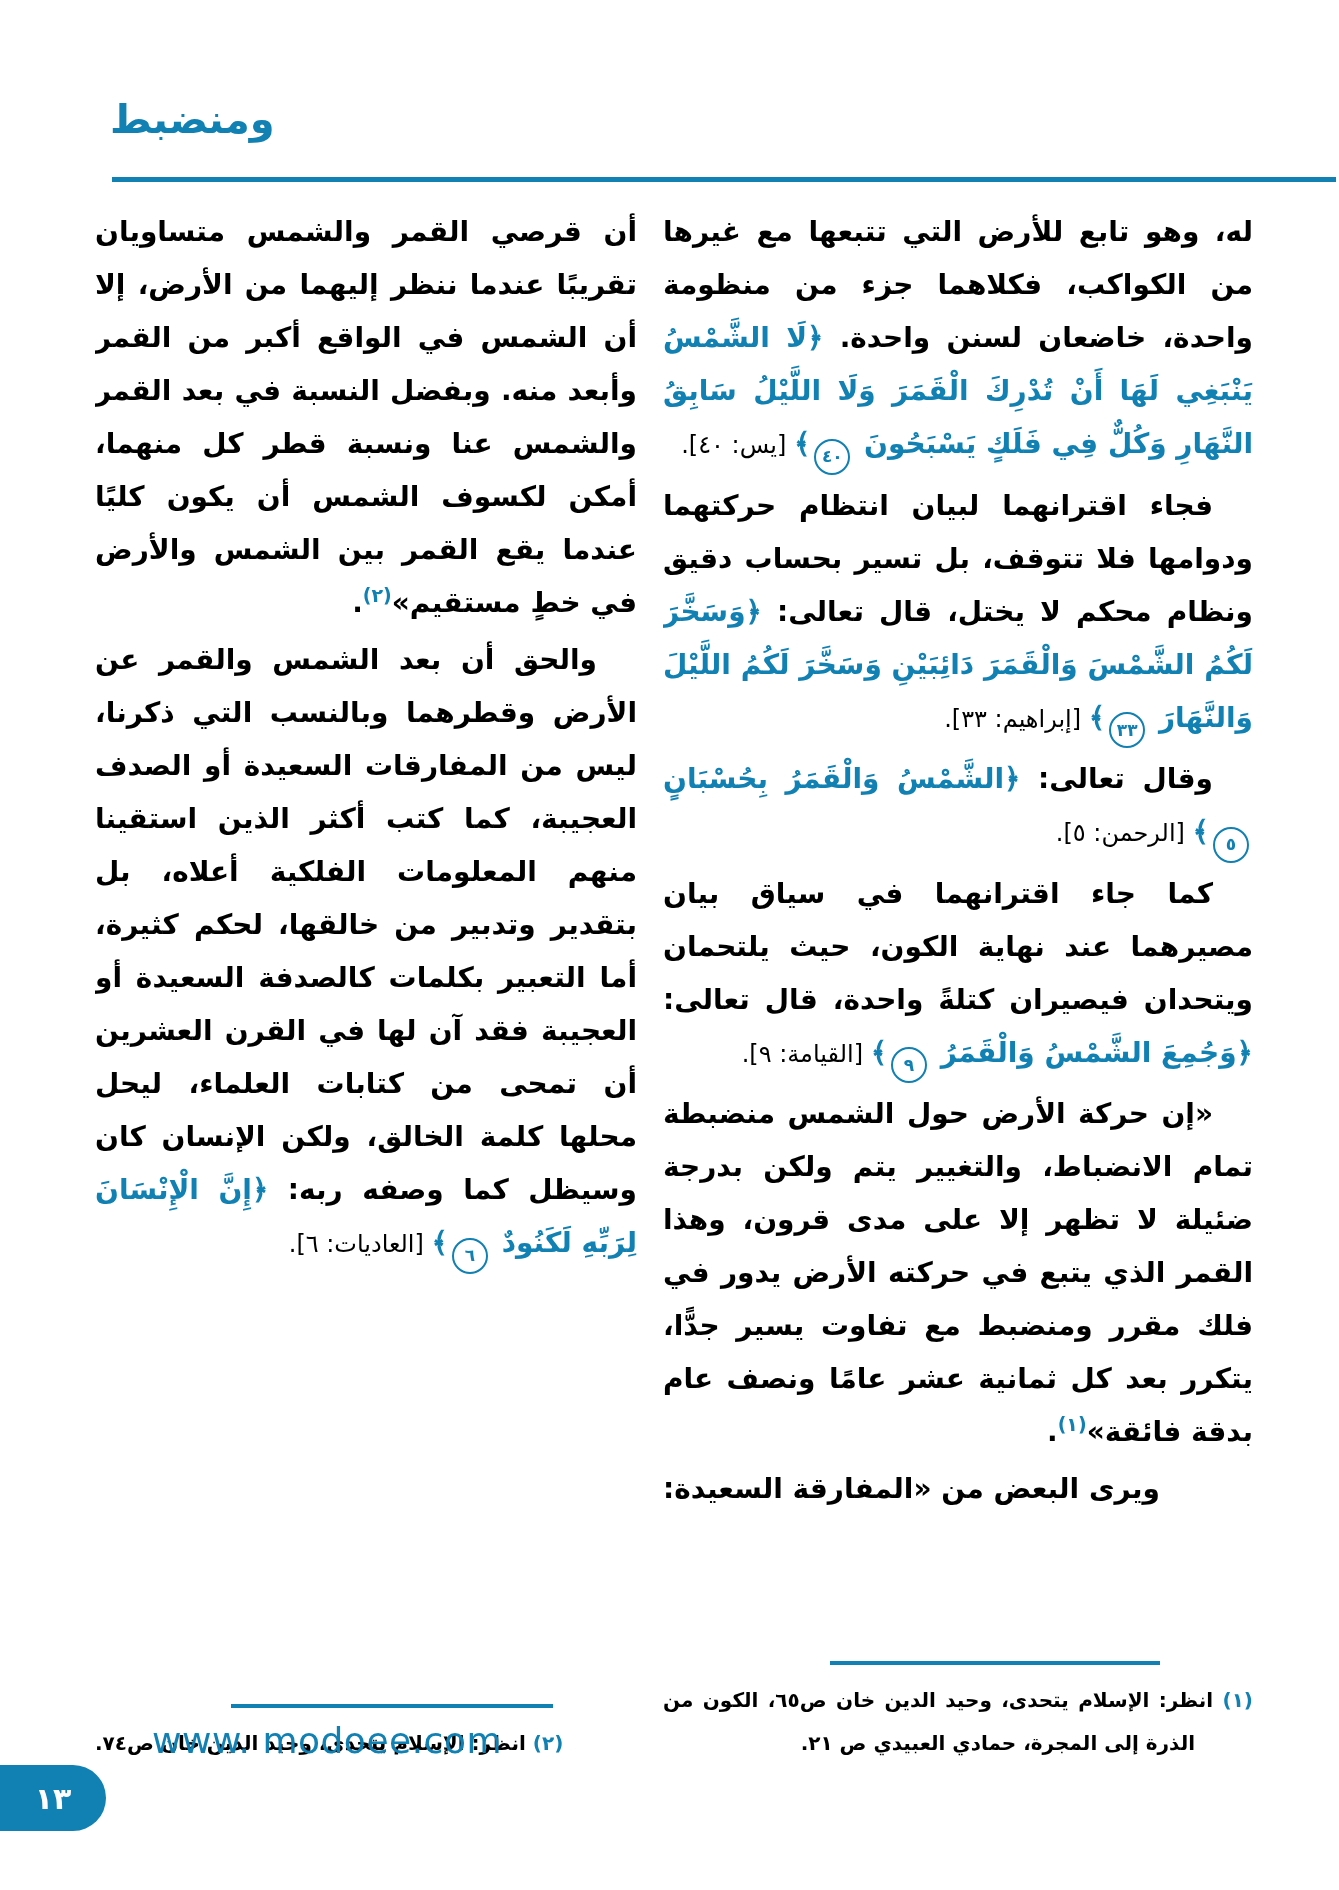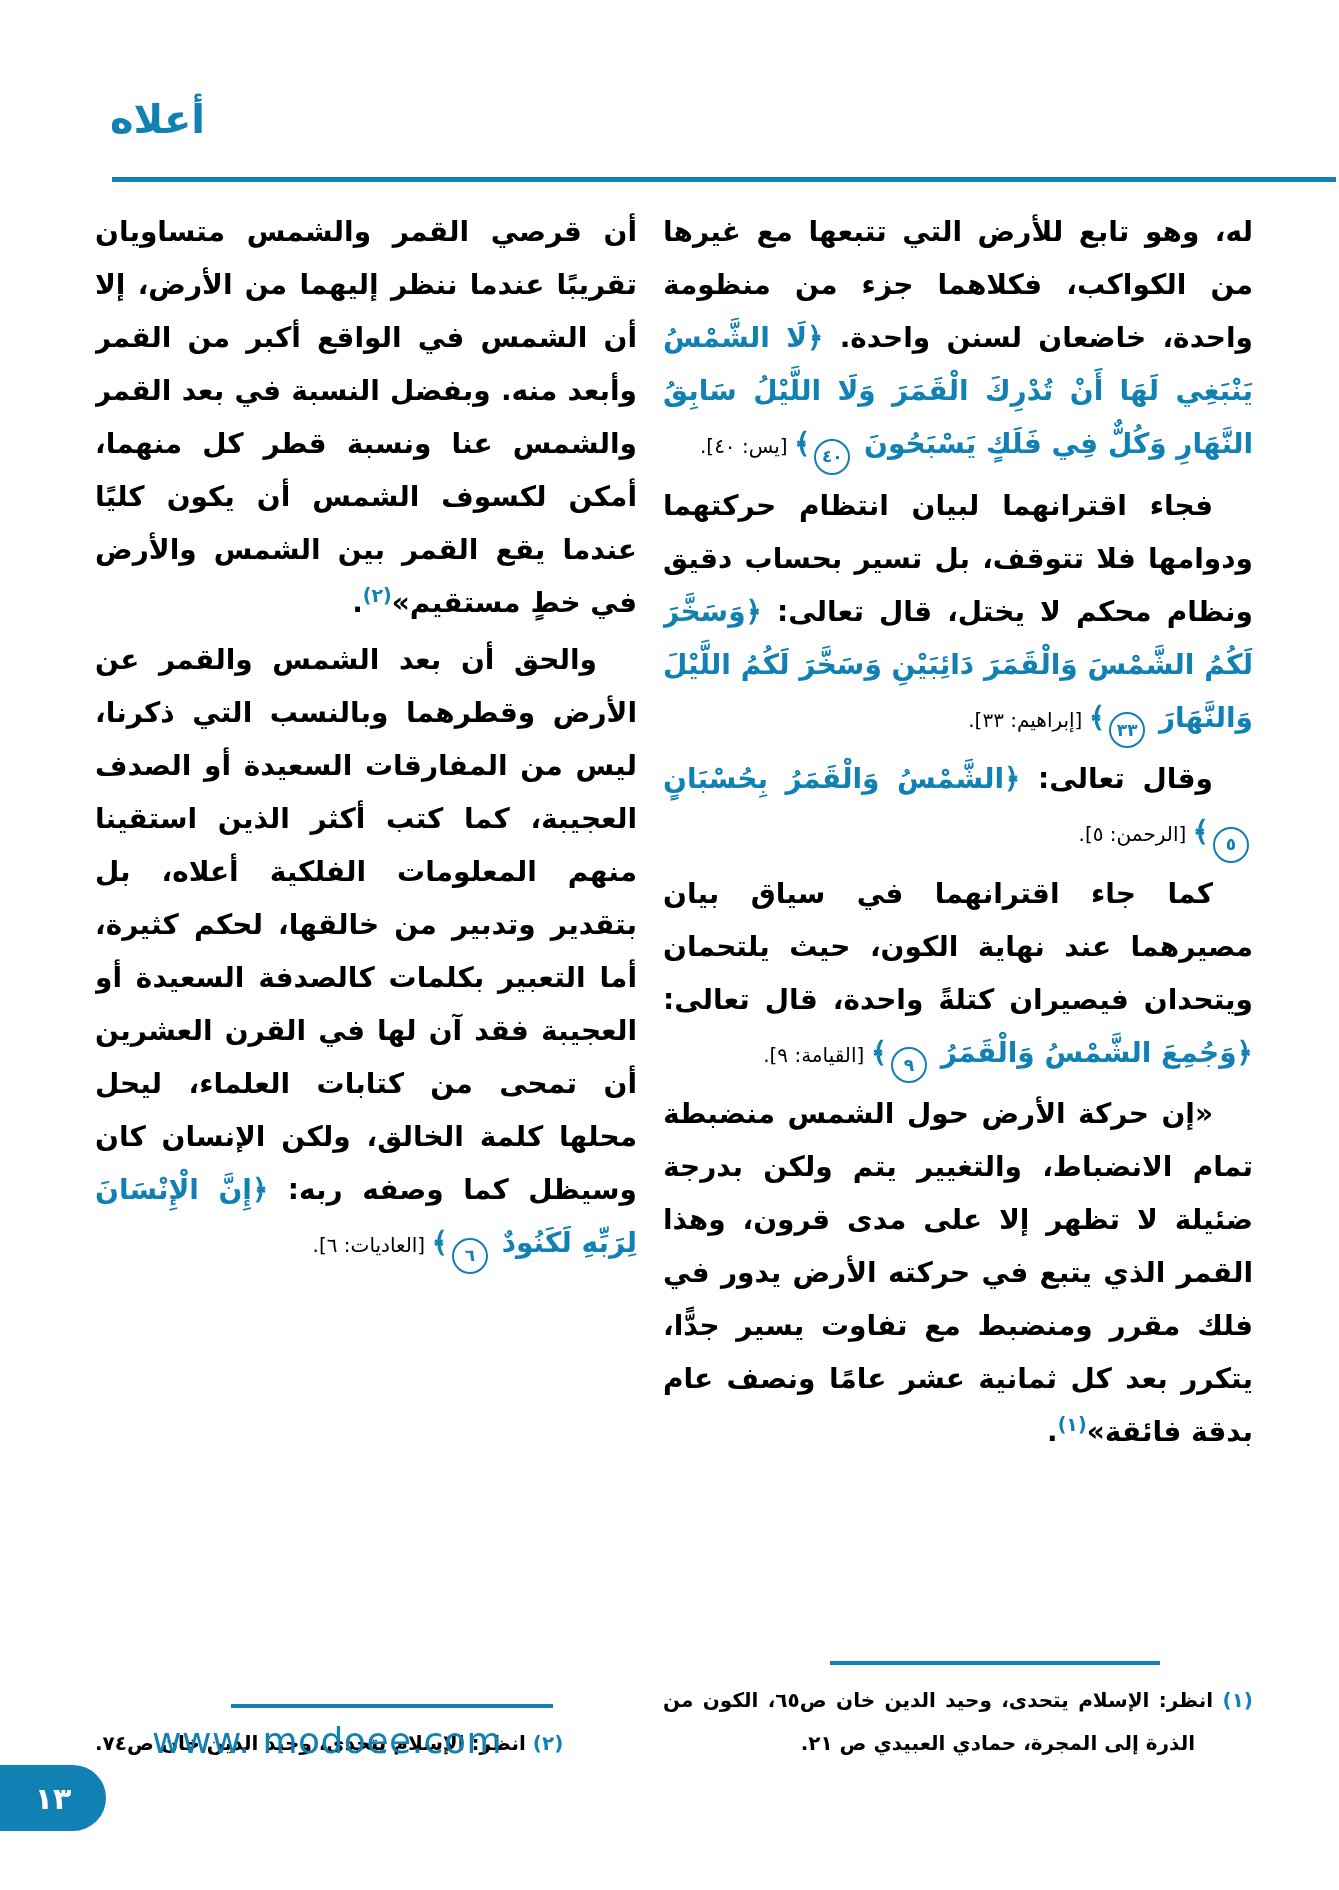--- a/index.html
+++ b/index.html
@@ -55,21 +55,21 @@
   .vnum {
     display: inline-flex; align-items: center; justify-content: center;
     width: 36px; height: 36px;
     border: 2px solid var(--accent); border-radius: 50%;
     color: var(--accent);
     font-size: 17px; line-height: 1; font-weight: bold;
     vertical-align: -9px;
     margin: 0 4px;
     text-indent: 0;
   }
-  .ref { font-weight: normal; font-size: 20px; color: #000; }
+  .ref { font-weight: normal; font-size: 24px; color: #000; }
   .fnref {
     color: var(--accent);
     font-size: 19px; font-weight: bold;
     vertical-align: super; line-height: 0;
   }
 
   
   .footnote { margin-top: auto; padding-top: 6px; }
   .fn-sep { height: 4px; background: var(--accent); margin-bottom: 14px; }
   .col-right .fn-sep { width: 330px; margin-right: 93px; margin-left: auto; }
@@ -96,36 +96,37 @@
     position: absolute; left: 152px; top: 1720px;
     direction: ltr;
     color: var(--accent);
     font-size: 36px;
     letter-spacing: 0.5px;
   }
 </style>
 </head>
 <body>
 
-<div class="header-title">أعلاه</div>
+<div class="header-title">ومنضبط</div>
 <div class="header-rule"></div>
 
 <div class="columns">
 
   <div class="col col-right">
     <p class="body"><span>له، وهو تابع للأرض التي تتبعها مع غيرها من الكواكب، فكلاهما جزء من منظومة واحدة، خاضعان لسنن واحدة. </span><span class="quran">﴿لَا الشَّمْسُ يَنْبَغِي لَهَا أَنْ تُدْرِكَ الْقَمَرَ وَلَا اللَّيْلُ سَابِقُ النَّهَارِ وَكُلٌّ فِي فَلَكٍ يَسْبَحُونَ </span><span class="vnum">٤٠</span><span class="quran">﴾</span><span class="ref"> [يس: ٤٠].</span></p>
 
     <p class="body indent"><span>فجاء اقترانهما لبيان انتظام حركتهما ودوامها فلا تتوقف، بل تسير بحساب دقيق ونظام محكم لا يختل، قال تعالى: </span><span class="quran">﴿وَسَخَّرَ لَكُمُ الشَّمْسَ وَالْقَمَرَ دَائِبَيْنِ وَسَخَّرَ لَكُمُ اللَّيْلَ وَالنَّهَارَ </span><span class="vnum">٣٣</span><span class="quran">﴾</span><span class="ref"> [إبراهيم: ٣٣].</span></p>
 
     <p class="body indent"><span>وقال تعالى: </span><span class="quran">﴿الشَّمْسُ وَالْقَمَرُ بِحُسْبَانٍ </span><span class="vnum">٥</span><span class="quran">﴾</span><span class="ref"> [الرحمن: ٥].</span></p>
 
     <p class="body indent"><span>كما جاء اقترانهما في سياق بيان مصيرهما عند نهاية الكون، حيث يلتحمان ويتحدان فيصيران كتلةً واحدة، قال تعالى: </span><span class="quran">﴿وَجُمِعَ الشَّمْسُ وَالْقَمَرُ </span><span class="vnum">٩</span><span class="quran">﴾</span><span class="ref"> [القيامة: ٩].</span></p>
 
     <p class="body indent"><span>«إن حركة الأرض حول الشمس منضبطة تمام الانضباط، والتغيير يتم ولكن بدرجة ضئيلة لا تظهر إلا على مدى قرون، وهذا القمر الذي يتبع في حركته الأرض يدور في فلك مقرر ومنضبط مع تفاوت يسير جدًّا، يتكرر بعد كل ثمانية عشر عامًا ونصف عام بدقة فائقة»</span><span class="fnref">(١)</span><span>.</span></p>
 
+    <p class="body indent justify-last"><span>ويرى البعض من «المفارقة السعيدة:</span></p>
 
     <div class="footnote">
       <div class="fn-sep"></div>
       <p class="fn-text"><span class="fn-marker">(١)</span> <span>انظر: الإسلام يتحدى، وحيد الدين خان ص٦٥، الكون من الذرة إلى المجرة، حمادي العبيدي ص ٢١.</span></p>
     </div>
   </div>
 
   <div class="col col-left">
     <p class="body"><span>أن قرصي القمر والشمس متساويان تقريبًا عندما ننظر إليهما من الأرض، إلا أن الشمس في الواقع أكبر من القمر وأبعد منه. وبفضل النسبة في بعد القمر والشمس عنا ونسبة قطر كل منهما، أمكن لكسوف الشمس أن يكون كليًا عندما يقع القمر بين الشمس والأرض في خطٍ مستقيم»</span><span class="fnref">(٢)</span><span>.</span></p>
 

